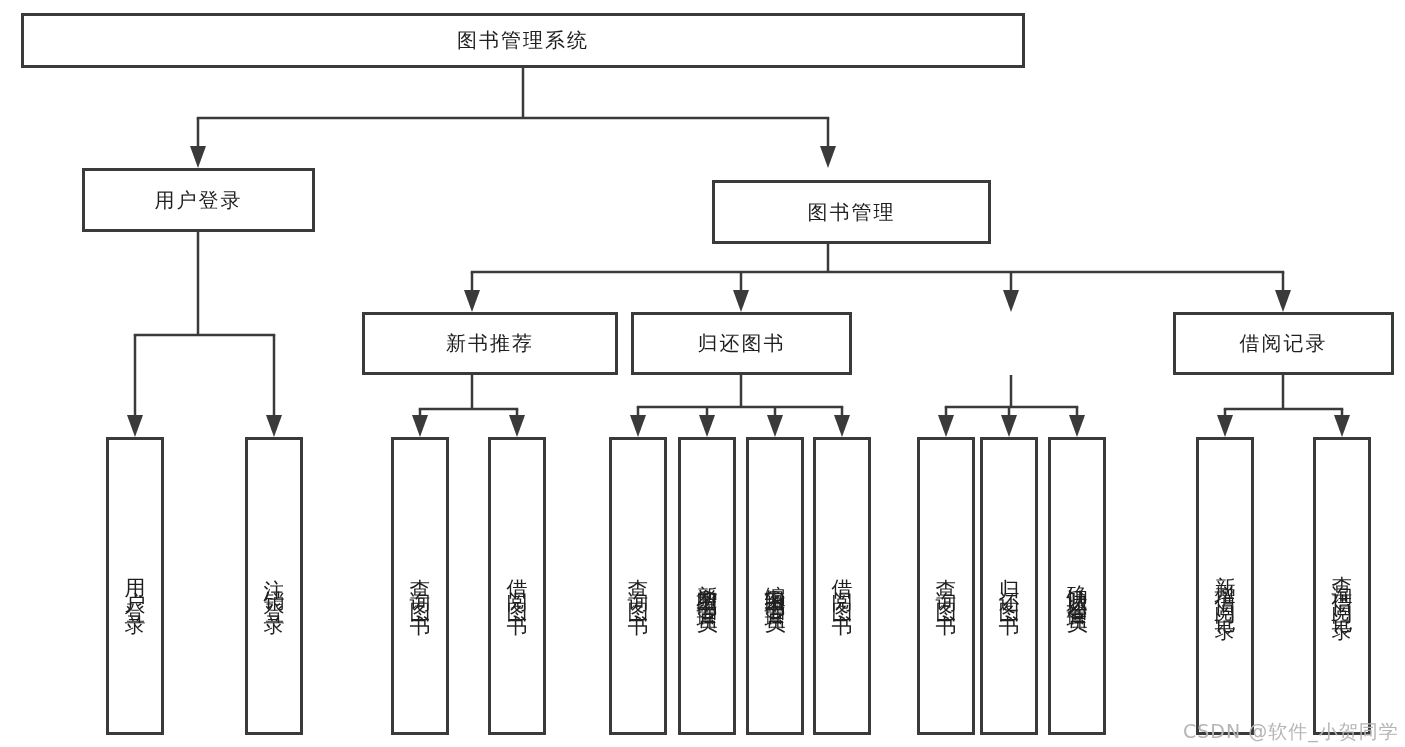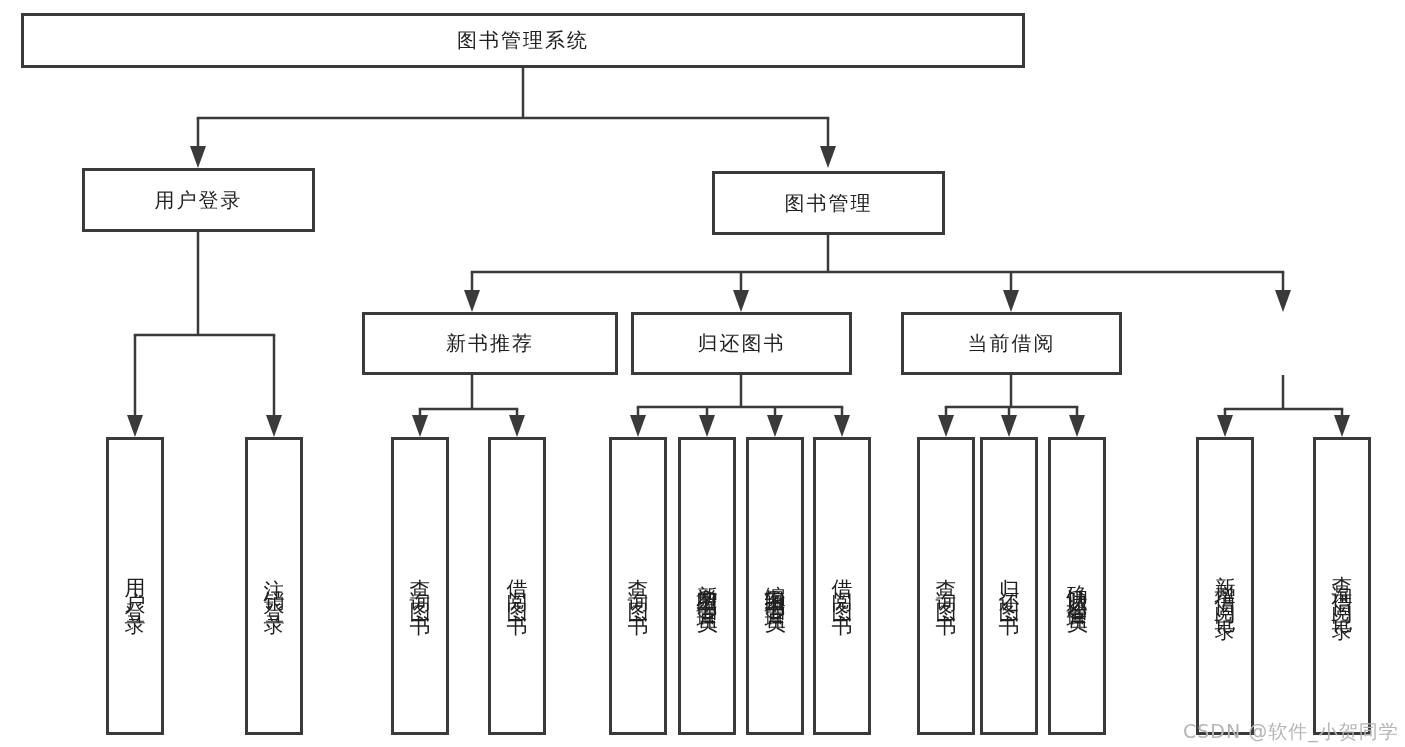--- a/index.html
+++ b/index.html
@@ -136,25 +136,25 @@
       <polygon points="1001,415 1017,415 1009,437"></polygon>
       <polygon points="1069,415 1085,415 1077,437"></polygon>
       <polygon points="1217,415 1233,415 1225,437"></polygon>
       <polygon points="1334,415 1350,415 1342,437"></polygon>
     </g>
   </svg>
 
   <div class="node" style="left:21px;top:13px;width:1004px;height:55px">图书管理系统</div>
 
   <div class="node" style="left:82px;top:168px;width:233px;height:64px">用户登录</div>
-  <div class="node" style="left:712px;top:171px;width:233px;height:64px">图书管理</div>
+  <div class="node" style="left:712px;top:180px;width:279px;height:64px">图书管理</div>
 
   <div class="node" style="left:362px;top:312px;width:256px;height:63px">新书推荐</div>
   <div class="node" style="left:631px;top:312px;width:221px;height:63px">归还图书</div>
-  <div class="node" style="left:901px;top:312px;width:221px;height:63px">当前借阅</div>
+  <div class="node" style="left:1173px;top:312px;width:221px;height:63px">借阅记录</div>
 
   <div class="vnode" style="left:106px">用户登录</div>
   <div class="vnode" style="left:245px">注销登录</div>
 
   <div class="vnode" style="left:391px">查询图书</div>
   <div class="vnode" style="left:488px">借阅图书</div>
 
   <div class="vnode" style="left:609px">查询图书</div>
   <div class="vnode long" style="left:678px">新增图书（管理员）</div>
   <div class="vnode long" style="left:746px">编辑图书（管理员）</div>

